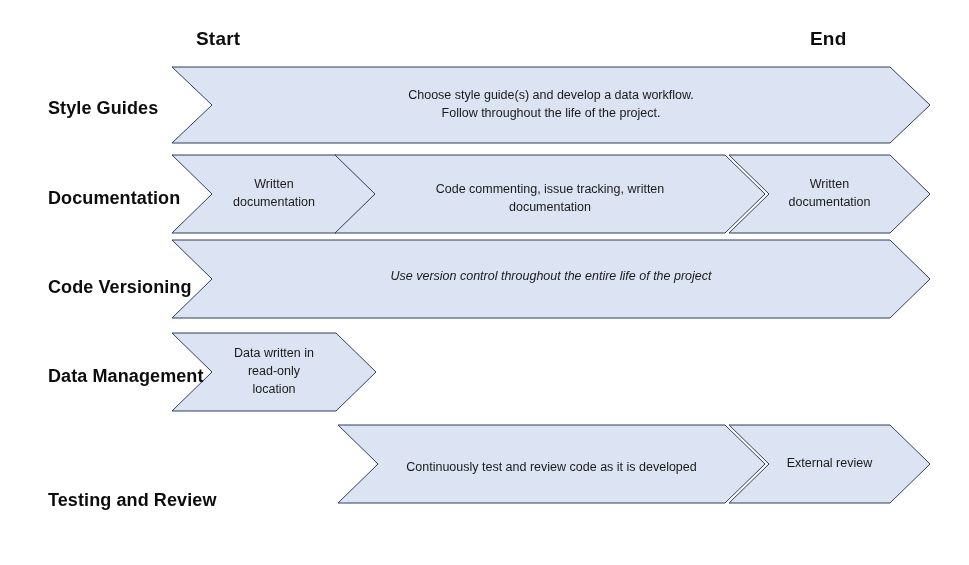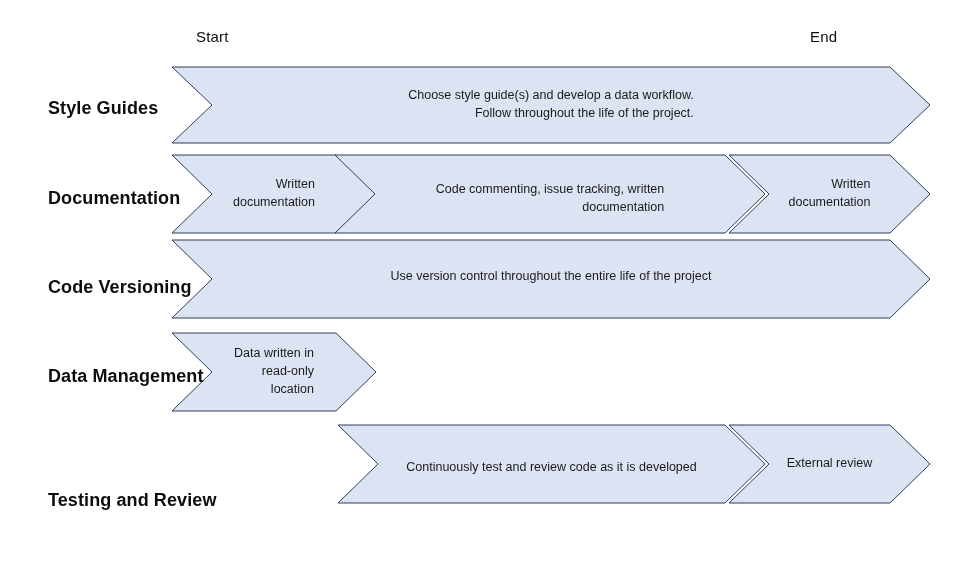--- a/index.html
+++ b/index.html
@@ -10,22 +10,22 @@
     font-family:"Liberation Sans", sans-serif;
     color:#111111;
     overflow:hidden;
     position:relative;
   }
   #diagram-root{position:absolute;left:0;top:0;width:969px;height:565px;}
 
   
   .endpoint-label{
     position:absolute;
-    font-weight:normal;
-    font-size:15px;
+    font-weight:bold;
+    font-size:19px;
     color:#0d0d0d;
     letter-spacing:0.2px;
     white-space:nowrap;
   }
   #endpoint-start{left:196px;top:28px;}
   #endpoint-end{left:810px;top:28px;}
 
   
   .row-label{
     position:absolute;
@@ -43,21 +43,21 @@
     fill:#dce3f3;
     stroke:#2f3f5b;
     stroke-width:1;
   }
 
   
   .band-text{
     position:absolute;
     font-size:12.5px;
     color:#1a1a1a;
-    text-align:right;
+    text-align:center;
     line-height:1.42;
     white-space:pre-line;
     display:flex;
     align-items:center;
     justify-content:center;
     pointer-events:none;
   }
 </style>
 </head>
 <body>
@@ -88,21 +88,21 @@
     </div>
   <div id="texts-layer">
       <div class="band-text" style="left: 212px; top: 67px; width: 678px; height: 76px;">Choose style guide(s) and develop a data workflow.
 Follow throughout the life of the project.</div>
       <div class="band-text" style="left: 212px; top: 155px; width: 124px; height: 78px;">Written
 documentation</div>
       <div class="band-text" style="left: 375px; top: 155px; width: 350px; height: 88px;">Code commenting, issue tracking, written
 documentation</div>
       <div class="band-text" style="left: 769px; top: 155px; width: 121px; height: 78px;">Written
 documentation</div>
-      <div class="band-text" style="left: 212px; top: 240px; width: 678px; height: 73px;">Use version control throughout the entire life of the project</div>
+      <div class="band-text" style="left: 212px; top: 240px; width: 678px; height: 73px; font-style: italic;">Use version control throughout the entire life of the project</div>
       <div class="band-text" style="left: 212px; top: 333px; width: 124px; height: 78px;">Data written in
 read-only
 location</div>
       <div class="band-text" style="left: 378px; top: 425px; width: 347px; height: 86px;">Continuously test and review code as it is developed</div>
       <div class="band-text" style="left: 769px; top: 425px; width: 121px; height: 78px;">External review</div>
     </div>
 
 </div>
 
 </body></html>

